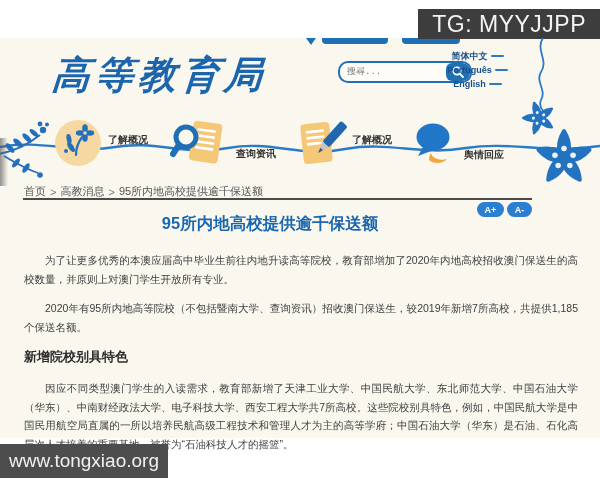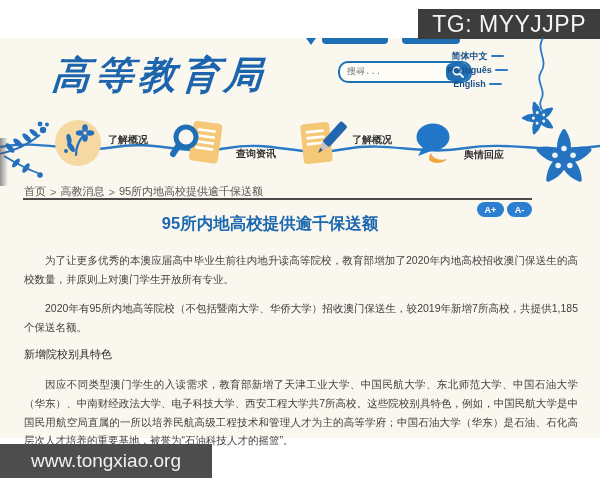--- a/index.html
+++ b/index.html
@@ -14,21 +14,21 @@
   }
   
   .tg-badge{
     position:absolute;right:0;top:9px;height:30px;
     background:#3d3d3d;color:#f4f4f4;font-size:23px;
     display:flex;align-items:center;padding:0 14px;letter-spacing:.5px;
   }
   .site-badge{
     position:absolute;left:0;top:444px;height:34px;
     background:#4d4d4d;color:#f0f0f0;font-size:19px;
-    display:flex;align-items:center;padding:0 31px;
+    display:flex;align-items:center;padding:0 9px;
   }
   
   .top-stub{position:absolute;top:38px;background:#1f6fb5;height:6px;border-radius:0 0 4px 4px;}
   .stub1{left:322px;width:66px;}
   .stub2{left:402px;width:58px;}
   .stub-tri{position:absolute;top:38px;left:306px;width:0;height:0;
     border-left:5px solid transparent;border-right:5px solid transparent;border-top:7px solid #1f6fb5;}
   
   .logo{
     position:absolute;left:52px;top:50px;
@@ -92,21 +92,21 @@
   .btn-dec{left:507px;top:202px;width:25px;}
   .article-title{
     position:absolute;left:0;top:213px;width:540px;text-align:center;
     font-size:16.5px;font-weight:bold;color:#1a67af;
   }
   .article{
     position:absolute;left:24px;top:240px;width:554px;
     font-size:10.5px;color:#404040;line-height:1.78;text-align:justify;
   }
   .article p{margin:11px 0 8px 0;text-indent:2em;}
-  .sub-head{font-weight:normal;color:#2b2b2b;margin:4px 0 6px 0;font-size:11px;}
+  .sub-head{font-weight:bold;color:#2b2b2b;margin:4px 0 6px 0;font-size:13px;}
 </style>
 </head>
 <body>
 
 <div class="page-bg"></div>
 
 <div class="top-stub stub1"></div>
 <div class="top-stub stub2"></div>
 <div class="stub-tri"></div>
 
@@ -257,20 +257,20 @@
 </div>
 <div class="crumb-rule"></div>
 
 <button class="font-btn btn-inc">A+</button>
 <button class="font-btn btn-dec">A-</button>
 
 <div class="article-title">95所内地高校提供逾千保送额</div>
 
 <div class="article">
   <p>为了让更多优秀的本澳应届高中毕业生前往内地升读高等院校，教育部增加了2020年内地高校招收澳门保送生的高校数量，并原则上对澳门学生开放所有专业。</p>
-  <p>2020年有95所内地高等院校（不包括暨南大学、华侨大学）招收澳门保送生，较2019年新增7所高校，共提供1,185个保送名额。</p>
+  <p>2020年有95所内地高等院校（不包括暨南大学、查询资讯）招收澳门保送生，较2019年新增7所高校，共提供1,185个保送名额。</p>
   <div class="sub-head">新增院校别具特色</div>
   <p>因应不同类型澳门学生的入读需求，教育部新增了天津工业大学、中国民航大学、东北师范大学、中国石油大学（华东）、中南财经政法大学、电子科技大学、西安工程大学共7所高校。这些院校别具特色，例如，中国民航大学是中国民用航空局直属的一所以培养民航高级工程技术和管理人才为主的高等学府；中国石油大学（华东）是石油、石化高层次人才培养的重要基地，被誉为“石油科技人才的摇篮”。</p>
 
 </div>
 
 <div class="tg-badge">TG: MYYJJPP</div>
 <div class="site-badge">www.tongxiao.org</div>
 
 </body></html>

